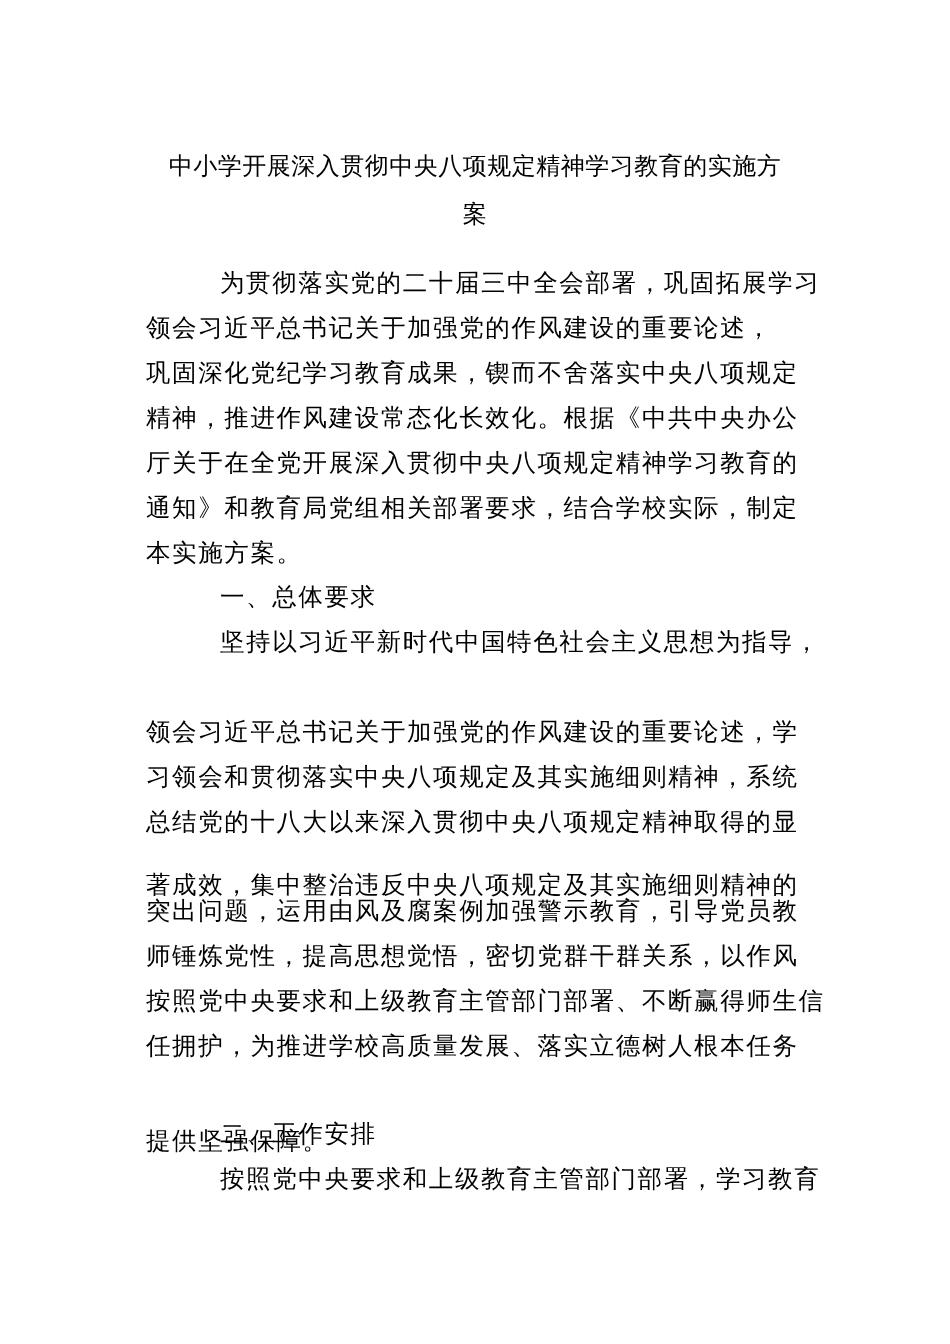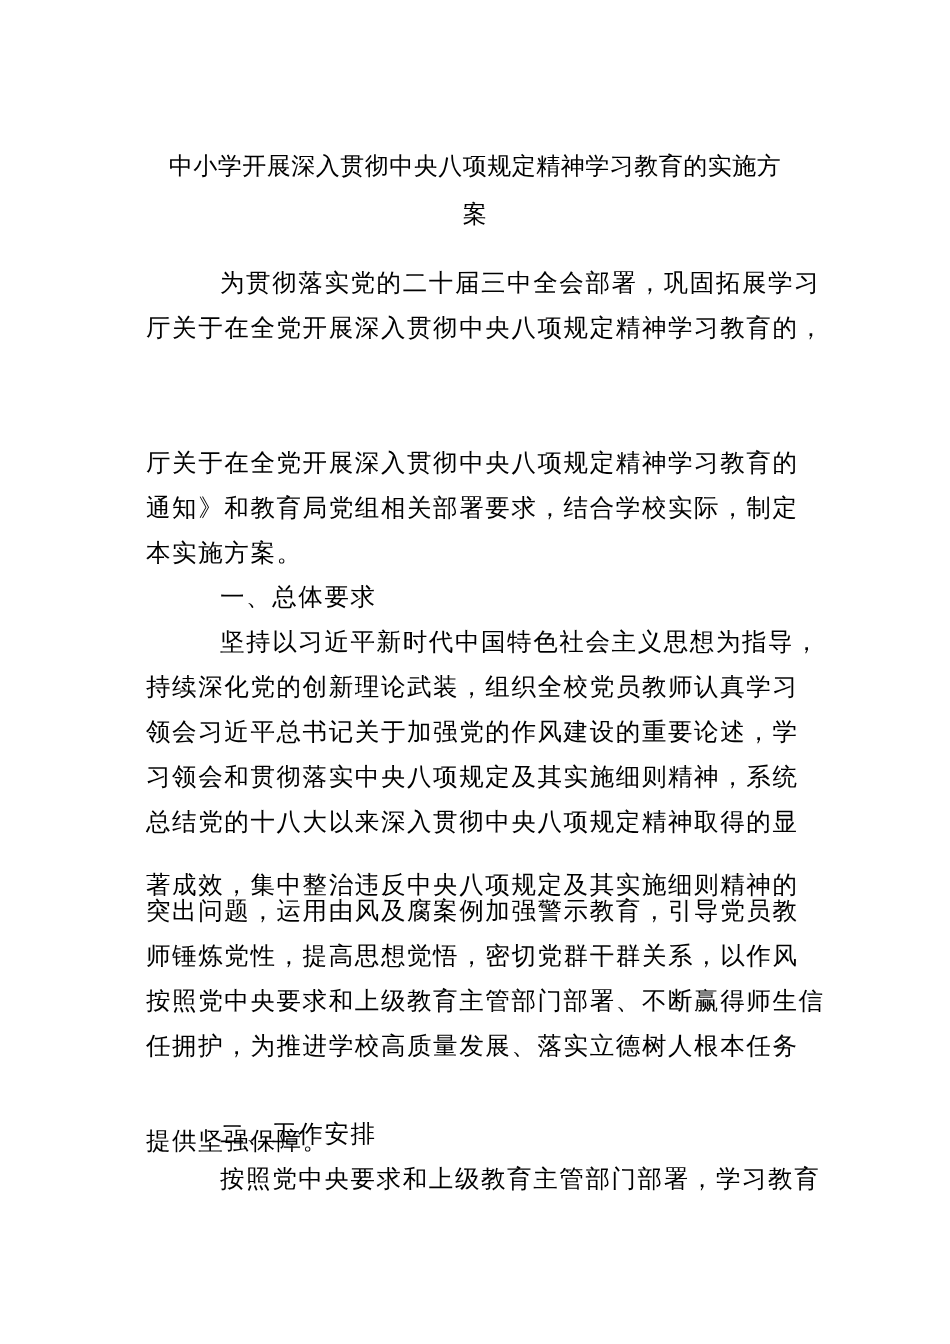--- a/index.html
+++ b/index.html
@@ -13,27 +13,28 @@
   .indent { left: 195px; margin-left: 25px; }
 </style>
 </head>
 <body>
 
 <div class="page">
   <div class="title-line" style="top:150px">中小学开展深入贯彻中央八项规定精神学习教育的实施方</div>
   <div class="title-line" style="top:198px">案</div>
 
   <div class="line indent" style="top:266px">为贯彻落实党的二十届三中全会部署，巩固拓展学习</div>
-  <div class="line" style="top:311px">厅关于在全党开展深入贯彻中央八项规定精神学习教育的，</div>
+  <div class="line" style="top:311px">领会习近平总书记关于加强党的作风建设的重要论述，</div>
+  <div class="line" style="top:356px">巩固深化党纪学习教育成果，锲而不舍落实中央八项规定</div>
+  <div class="line" style="top:401px">精神，推进作风建设常态化长效化。根据《中共中央办公</div>
   <div class="line" style="top:446px">厅关于在全党开展深入贯彻中央八项规定精神学习教育的</div>
   <div class="line" style="top:491px">通知》和教育局党组相关部署要求，结合学校实际，制定</div>
   <div class="line" style="top:536px">本实施方案。</div>
   <div class="line indent" style="top:580px">一、总体要求</div>
   <div class="line indent" style="top:625px">坚持以习近平新时代中国特色社会主义思想为指导，</div>
-  <div class="line" style="top:670px">持续深化党的创新理论武装，组织全校党员教师认真学习</div>
   <div class="line" style="top:760px">习领会和贯彻落实中央八项规定及其实施细则精神，系统</div>
   <div class="line" style="top:715px">领会习近平总书记关于加强党的作风建设的重要论述，学</div>
   <div class="line" style="top:805px">总结党的十八大以来深入贯彻中央八项规定精神取得的显</div>
   <div class="line" style="top:868px">著成效，集中整治违反中央八项规定及其实施细则精神的</div>
   <div class="line" style="top:894px">突出问题，运用由风及腐案例加强警示教育，引导党员教</div>
   <div class="line" style="top:939px">师锤炼党性，提高思想觉悟，密切党群干群关系，以作风</div>
   <div class="line" style="top:984px">按照党中央要求和上级教育主管部门部署、不断赢得师生信</div>
   <div class="line" style="top:1029px">任拥护，为推进学校高质量发展、落实立德树人根本任务</div>
   <div class="line" style="top:1124px">提供坚强保障。</div>
   <div class="line indent" style="top:1117px">二、工作安排</div>

